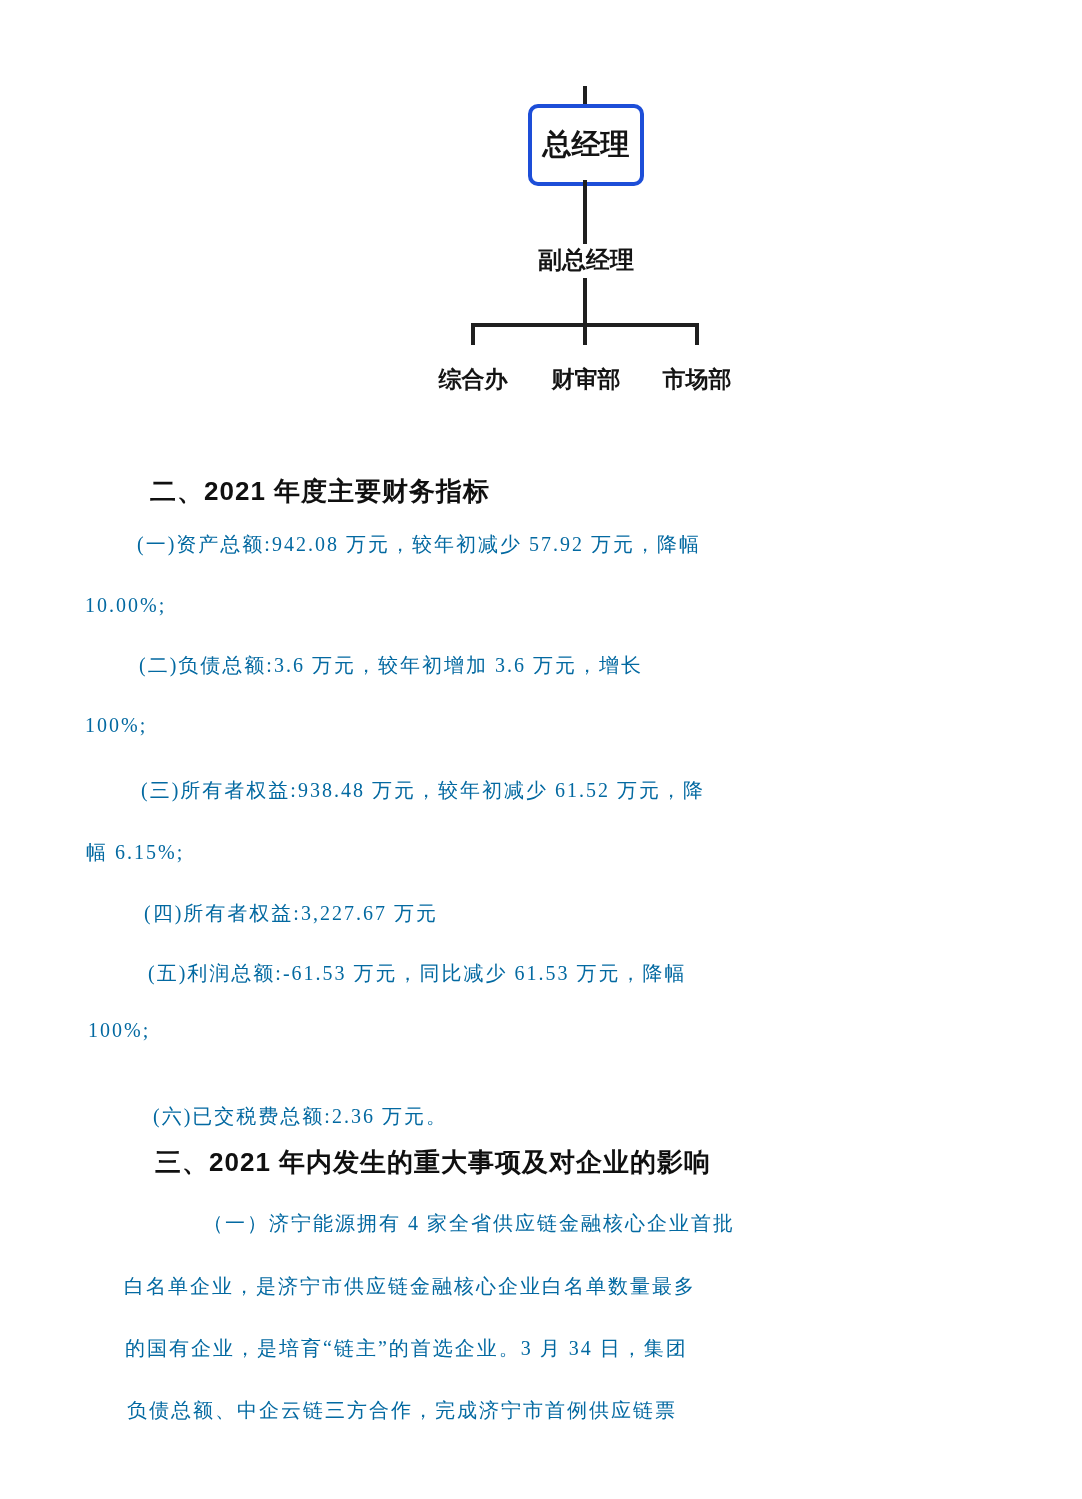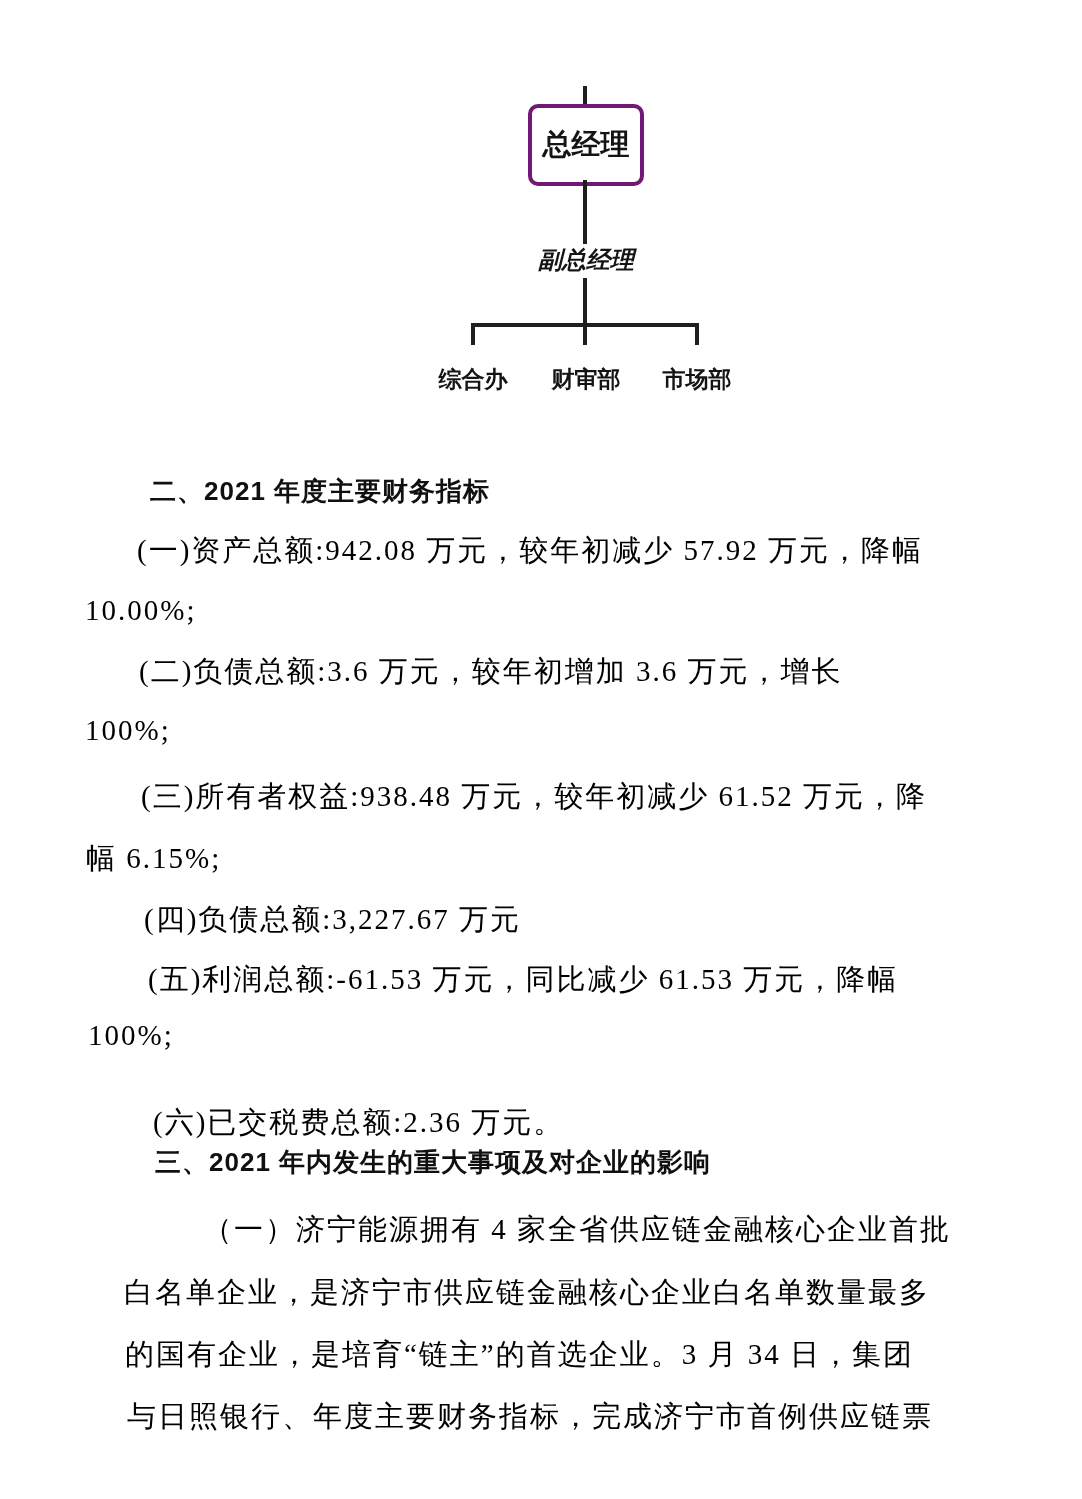--- a/index.html
+++ b/index.html
@@ -21,21 +21,21 @@
   .oc-line {
     position: absolute;
     background: #1f1f1f;
   }
   .oc-box {
     position: absolute;
     left: 528px;
     top: 104px;
     width: 108px;
     height: 74px;
-    border: 4px solid #701a75;
+    border: 4px solid #1d4ed8;
     border-radius: 10px;
     background: #ffffff;
     display: flex;
     align-items: center;
     justify-content: center;
   }
   .oc-box-label {
     font-family: "Liberation Sans", "DejaVu Sans", sans-serif;
     font-weight: 700;
     font-size: 29px;
@@ -50,38 +50,37 @@
     color: #141414;
     white-space: nowrap;
     text-align: center;
   }
   .oc-deputy {
     left: 515px;
     top: 244px;
     width: 142px;
     font-size: 24px;
     letter-spacing: 0px;
-    font-style: italic;
   }
   .oc-dept {
     top: 364px;
     width: 120px;
     font-size: 23px;
   }
   .oc-dept-1 { left: 413px; }
   .oc-dept-2 { left: 526px; }
   .oc-dept-3 { left: 637px; }
 
   
   .txt {
     position: absolute;
     white-space: nowrap;
-    font-size: 29px;
+    font-size: 20px;
     letter-spacing: 2px;
-    color: #000000;
+    color: #0369a1;
   }
   .heading {
     font-family: "Liberation Sans", "DejaVu Sans", sans-serif;
     font-weight: 700;
     font-size: 26px;
     letter-spacing: 1px;
     color: #101010;
   }
 
   
@@ -136,28 +135,28 @@
 
   <div>
     <div class="txt heading s2-h">二、2021 年度主要财务指标</div>
 
     <div class="txt s2-0">(一)资产总额:942.08 万元，较年初减少 57.92 万元，降幅</div>
     <div class="txt s2-1">10.00%;</div>
     <div class="txt s2-2">(二)负债总额:3.6 万元，较年初增加 3.6 万元，增长</div>
     <div class="txt s2-3">100%;</div>
     <div class="txt s2-4">(三)所有者权益:938.48 万元，较年初减少 61.52 万元，降</div>
     <div class="txt s2-5">幅 6.15%;</div>
-    <div class="txt s2-6">(四)负债总额:3,227.67 万元</div>
+    <div class="txt s2-6">(四)所有者权益:3,227.67 万元</div>
     <div class="txt s2-7">(五)利润总额:-61.53 万元，同比减少 61.53 万元，降幅</div>
     <div class="txt s2-8">100%;</div>
     <div class="txt s2-9">(六)已交税费总额:2.36 万元。</div>
   </div>
 
   <div>
     <div class="txt heading s3-h">三、2021 年内发生的重大事项及对企业的影响</div>
 
     <div class="txt s3-0">（一）济宁能源拥有 4 家全省供应链金融核心企业首批</div>
     <div class="txt s3-1">白名单企业，是济宁市供应链金融核心企业白名单数量最多</div>
     <div class="txt s3-2">的国有企业，是培育“链主”的首选企业。3 月 34 日，集团</div>
-    <div class="txt s3-3">与日照银行、年度主要财务指标，完成济宁市首例供应链票</div>
+    <div class="txt s3-3">负债总额、中企云链三方合作，完成济宁市首例供应链票</div>
   </div>
 
 </div>
 
 </body></html>

